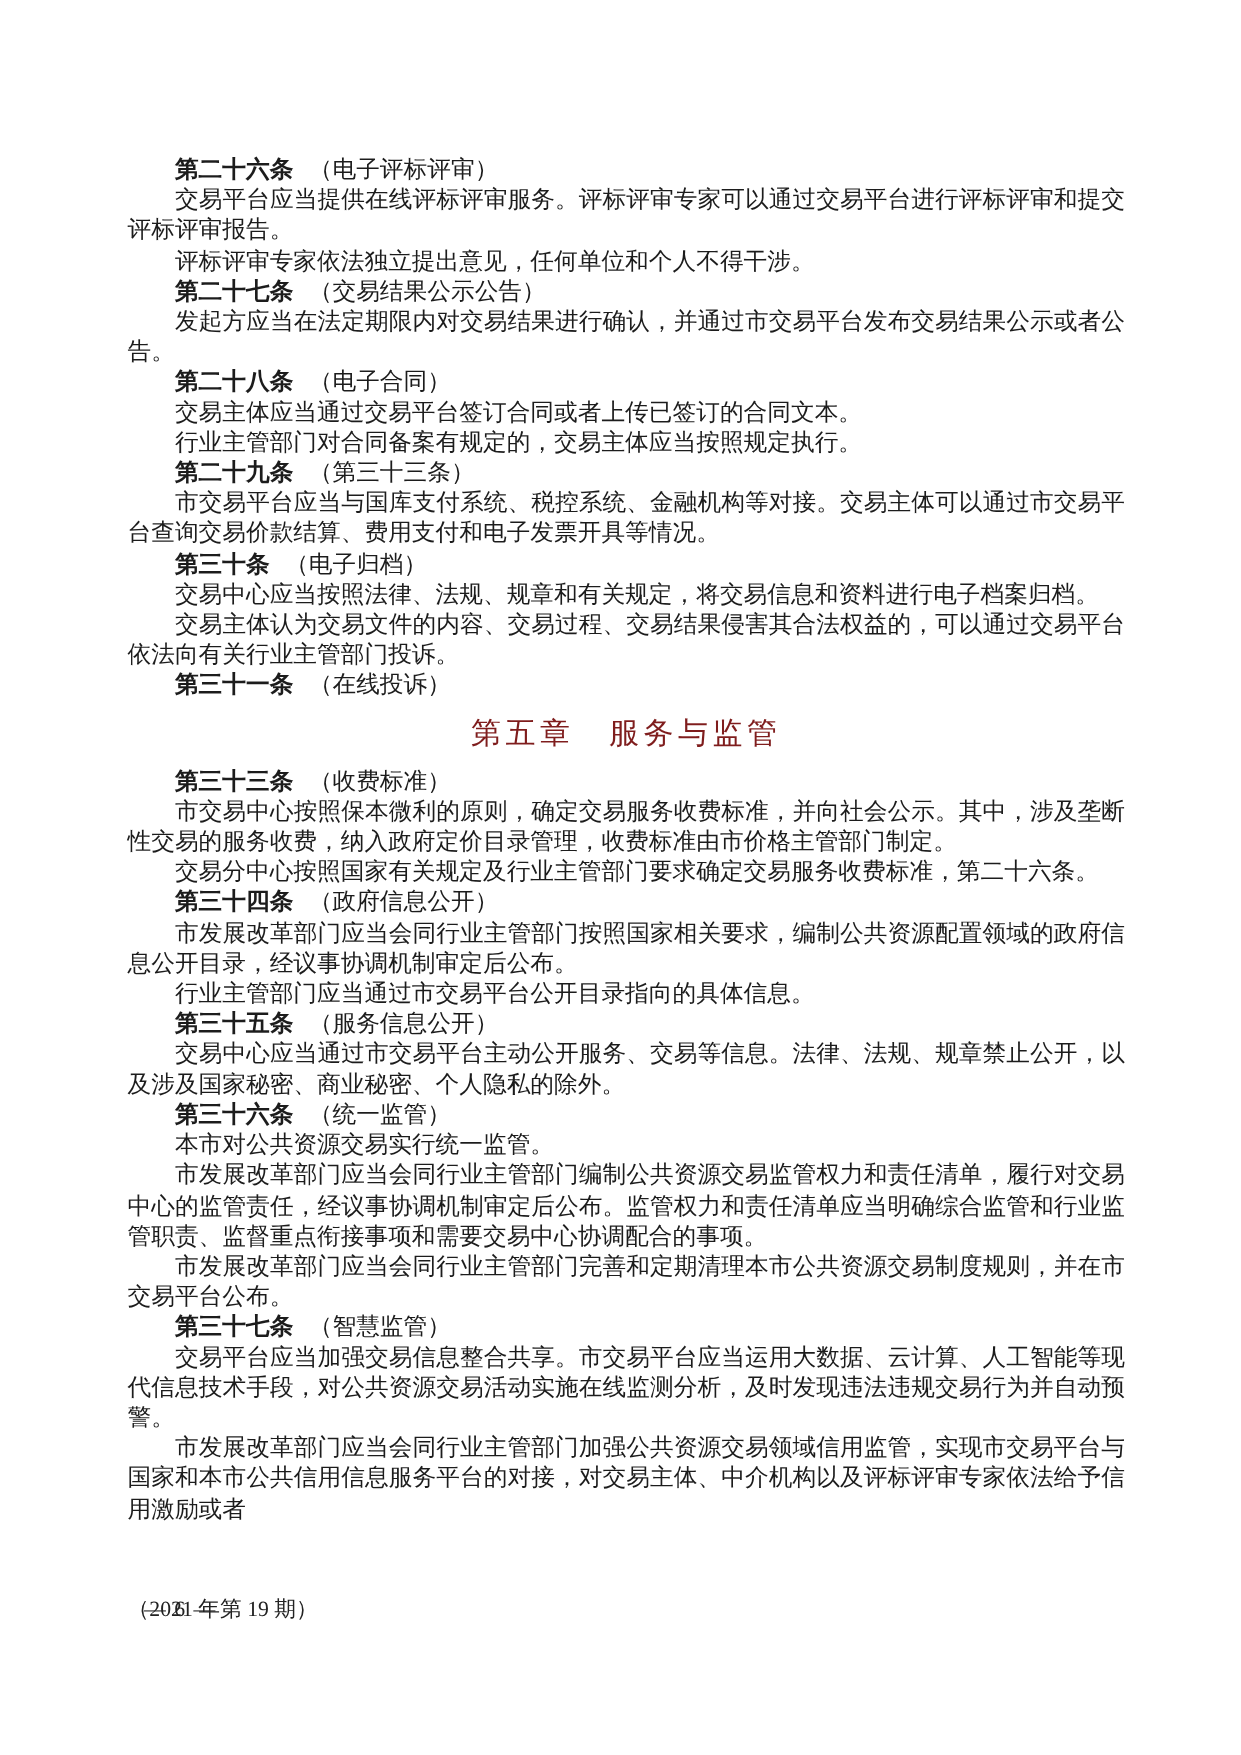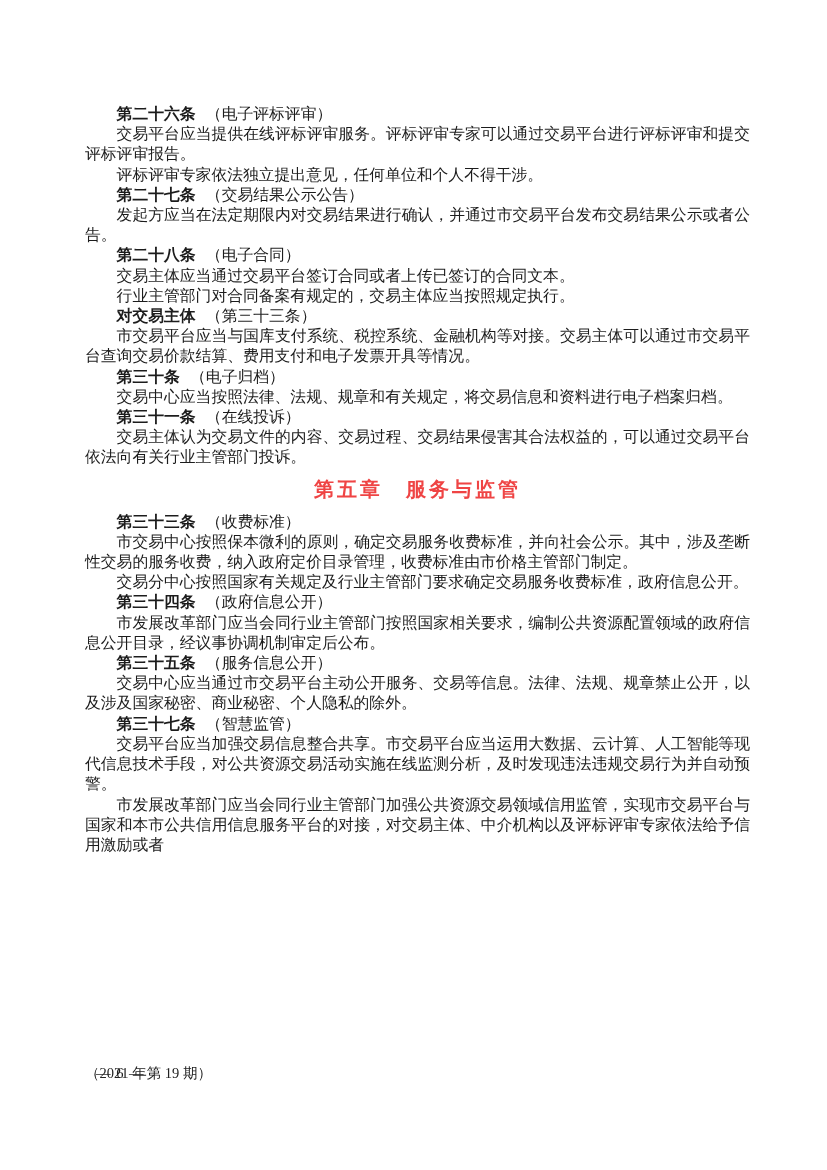--- a/index.html
+++ b/index.html
@@ -37,24 +37,24 @@
   }
   .art-title {
     font-weight: 400;
   }
   .chapter-heading {
     margin: 8px 0 10px 0;
     text-indent: 0;
     text-align: center;
     font-size: 20px;
     line-height: 26px;
-    font-weight: 700;
+    font-weight: 400;
     letter-spacing: 3px;
     font-family: "Liberation Sans", "DejaVu Sans", sans-serif;
-    color: #ef4444;
+    color: #7f1d1d;
   }
   .footer {
     position: absolute;
     left: 85px;
     right: 77px;
     top: 1063px;
     height: 22px;
     font-size: 14.5px;
     line-height: 20px;
     color: #222;
@@ -85,44 +85,51 @@
       <div class="article">
         <p class="para article-head"><span class="art-num">第二十七条</span><span class="art-title">（交易结果公示公告）</span></p>
         <p class="para">发起方应当在法定期限内对交易结果进行确认，并通过市交易平台发布交易结果公示或者公告。</p>
       </div>
       <div class="article">
         <p class="para article-head"><span class="art-num">第二十八条</span><span class="art-title">（电子合同）</span></p>
         <p class="para">交易主体应当通过交易平台签订合同或者上传已签订的合同文本。</p>
         <p class="para">行业主管部门对合同备案有规定的，交易主体应当按照规定执行。</p>
       </div>
       <div class="article">
-        <p class="para article-head"><span class="art-num">对交易主体</span><span class="art-title">（第三十三条）</span></p>
+        <p class="para article-head"><span class="art-num">第二十九条</span><span class="art-title">（第三十三条）</span></p>
         <p class="para">市交易平台应当与国库支付系统、税控系统、金融机构等对接。交易主体可以通过市交易平台查询交易价款结算、费用支付和电子发票开具等情况。</p>
       </div>
       <div class="article">
         <p class="para article-head"><span class="art-num">第三十条</span><span class="art-title">（电子归档）</span></p>
         <p class="para">交易中心应当按照法律、法规、规章和有关规定，将交易信息和资料进行电子档案归档。</p>
       </div>
       <div class="article">
+        <p class="para">交易主体认为交易文件的内容、交易过程、交易结果侵害其合法权益的，可以通过交易平台依法向有关行业主管部门投诉。</p>
         <p class="para article-head"><span class="art-num">第三十一条</span><span class="art-title">（在线投诉）</span></p>
-        <p class="para">交易主体认为交易文件的内容、交易过程、交易结果侵害其合法权益的，可以通过交易平台依法向有关行业主管部门投诉。</p>
       </div>
       <h2 class="chapter-heading">第五章　服务与监管</h2>
       <div class="article">
         <p class="para article-head"><span class="art-num">第三十三条</span><span class="art-title">（收费标准）</span></p>
         <p class="para">市交易中心按照保本微利的原则，确定交易服务收费标准，并向社会公示。其中，涉及垄断性交易的服务收费，纳入政府定价目录管理，收费标准由市价格主管部门制定。</p>
-        <p class="para">交易分中心按照国家有关规定及行业主管部门要求确定交易服务收费标准，政府信息公开。</p>
+        <p class="para">交易分中心按照国家有关规定及行业主管部门要求确定交易服务收费标准，第二十六条。</p>
       </div>
       <div class="article">
         <p class="para article-head"><span class="art-num">第三十四条</span><span class="art-title">（政府信息公开）</span></p>
         <p class="para">市发展改革部门应当会同行业主管部门按照国家相关要求，编制公共资源配置领域的政府信息公开目录，经议事协调机制审定后公布。</p>
+        <p class="para">行业主管部门应当通过市交易平台公开目录指向的具体信息。</p>
       </div>
       <div class="article">
         <p class="para article-head"><span class="art-num">第三十五条</span><span class="art-title">（服务信息公开）</span></p>
         <p class="para">交易中心应当通过市交易平台主动公开服务、交易等信息。法律、法规、规章禁止公开，以及涉及国家秘密、商业秘密、个人隐私的除外。</p>
+      </div>
+      <div class="article">
+        <p class="para article-head"><span class="art-num">第三十六条</span><span class="art-title">（统一监管）</span></p>
+        <p class="para">本市对公共资源交易实行统一监管。</p>
+        <p class="para">市发展改革部门应当会同行业主管部门编制公共资源交易监管权力和责任清单，履行对交易中心的监管责任，经议事协调机制审定后公布。监管权力和责任清单应当明确综合监管和行业监管职责、监督重点衔接事项和需要交易中心协调配合的事项。</p>
+        <p class="para">市发展改革部门应当会同行业主管部门完善和定期清理本市公共资源交易制度规则，并在市交易平台公布。</p>
       </div>
       <div class="article">
         <p class="para article-head"><span class="art-num">第三十七条</span><span class="art-title">（智慧监管）</span></p>
         <p class="para">交易平台应当加强交易信息整合共享。市交易平台应当运用大数据、云计算、人工智能等现代信息技术手段，对公共资源交易活动实施在线监测分析，及时发现违法违规交易行为并自动预警。</p>
       </div>
       <div class="article">
         <p class="para">市发展改革部门应当会同行业主管部门加强公共资源交易领域信用监管，实现市交易平台与国家和本市公共信用信息服务平台的对接，对交易主体、中介机构以及评标评审专家依法给予信用激励或者</p>
       </div>
     </div>
   <div class="footer">

